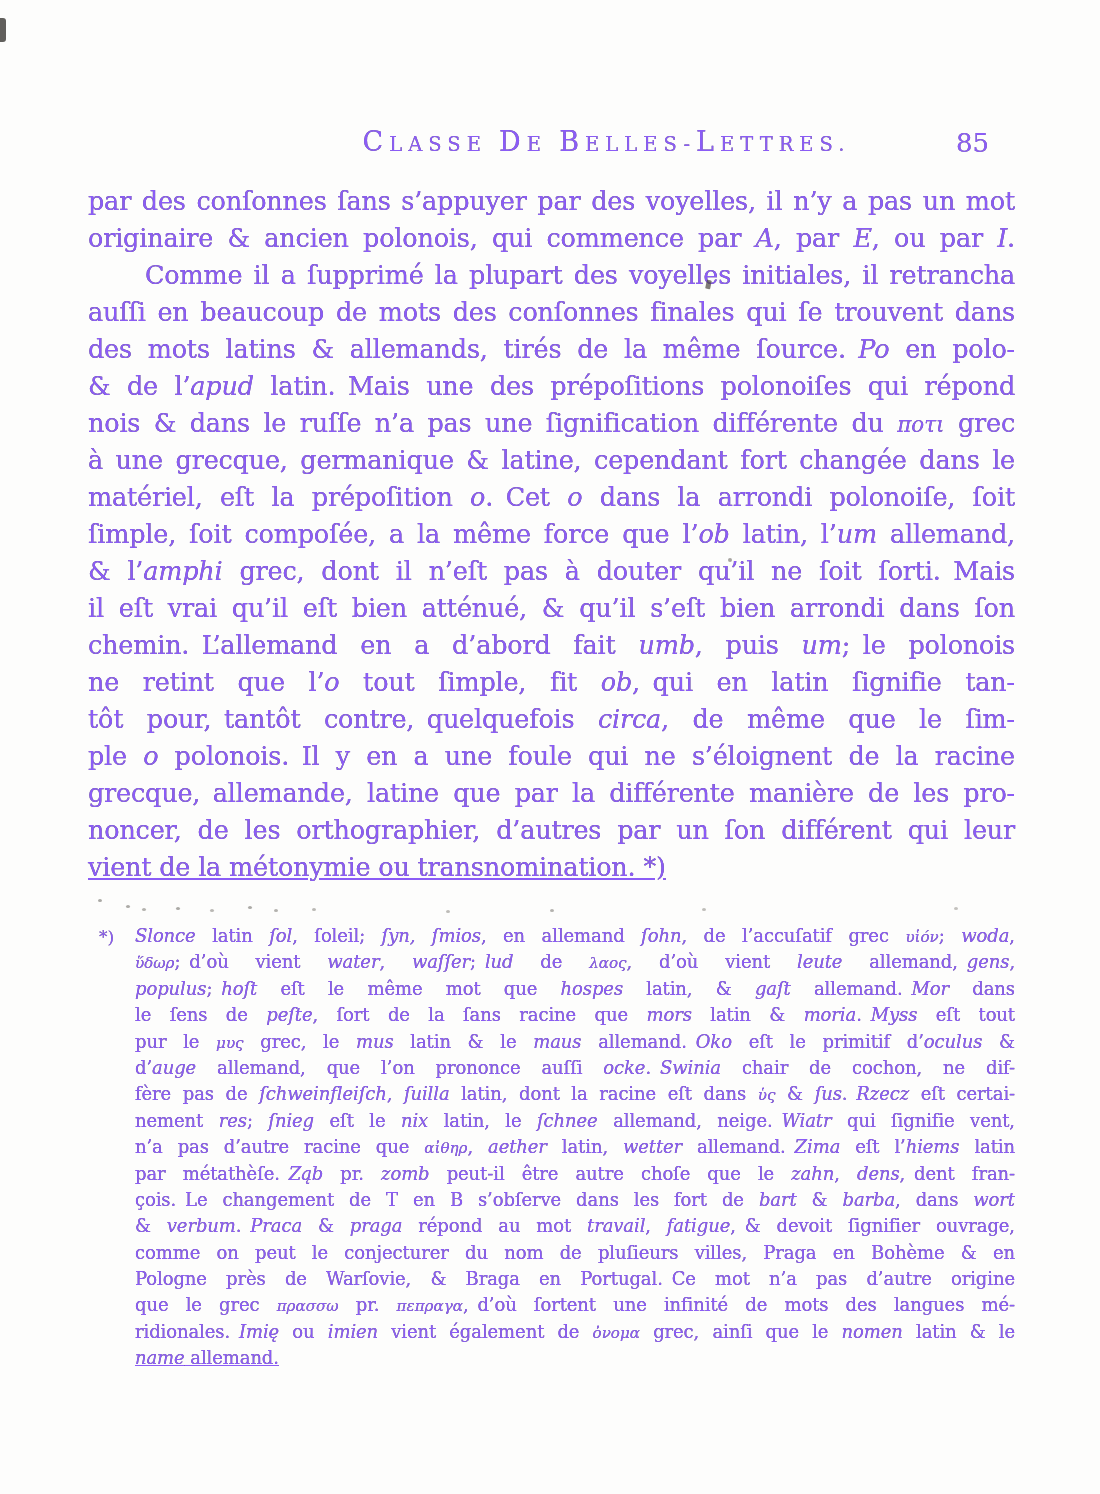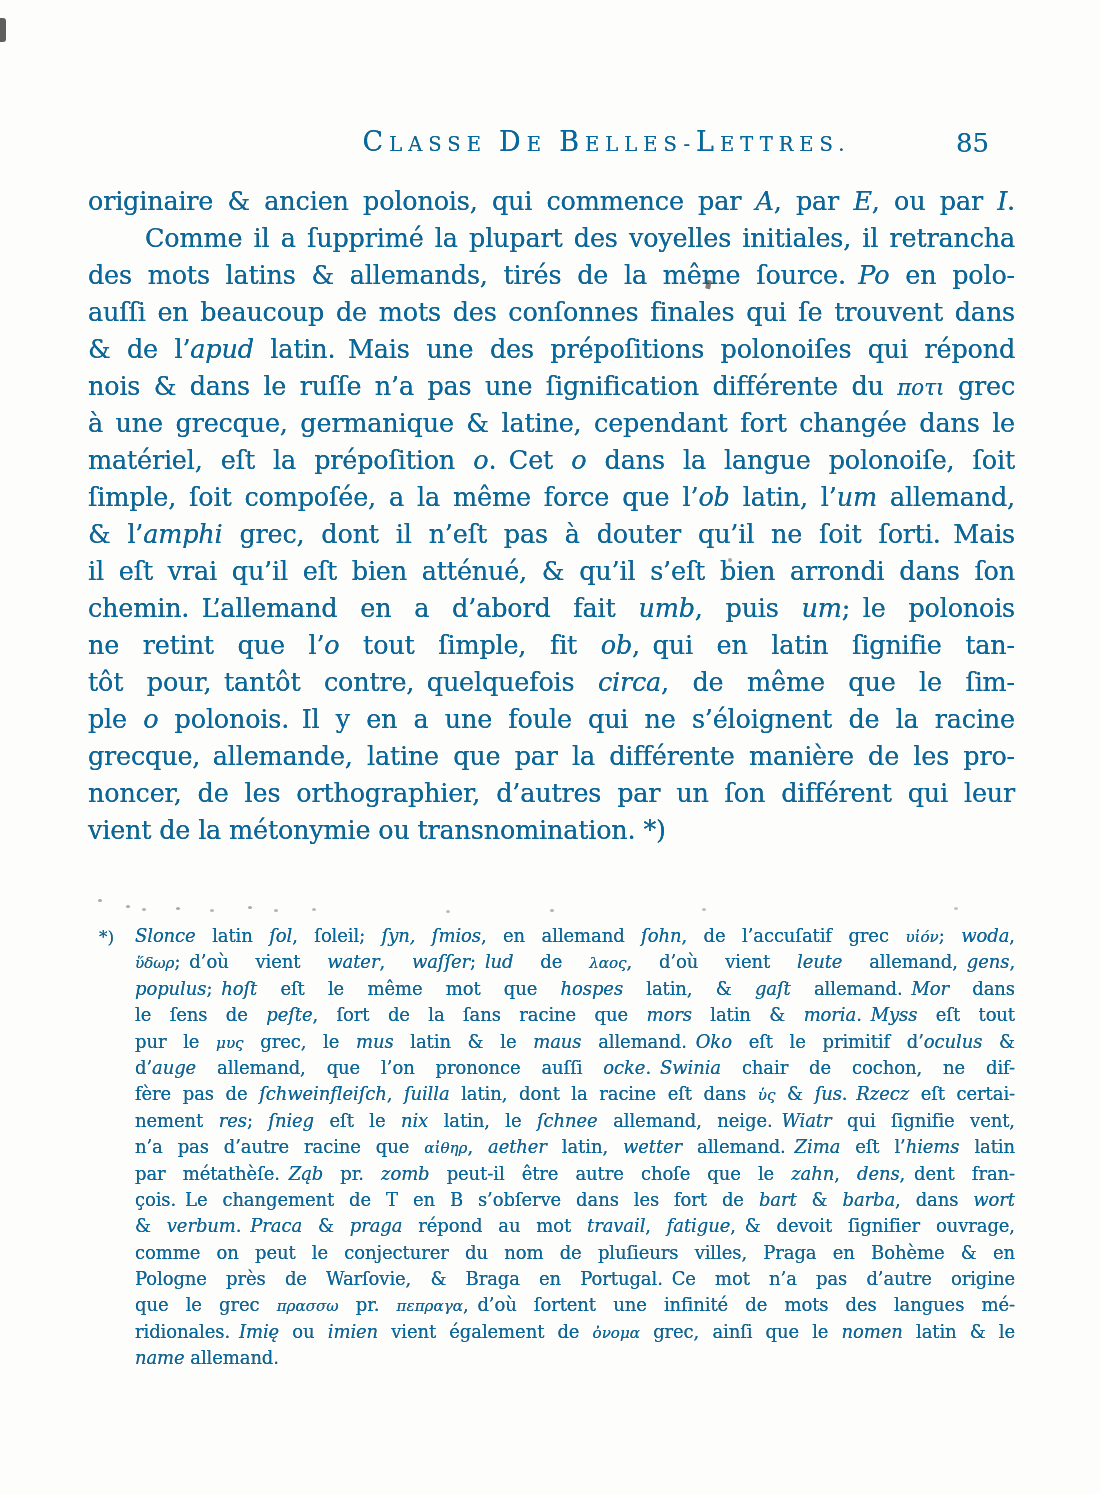--- a/index.html
+++ b/index.html
@@ -1,18 +1,18 @@
 <!DOCTYPE html>
 <html><head>
 <meta charset="utf-8">
 <style>
   html,body{margin:0;padding:0;background:#e9e9e7;}
   .page{
     position:relative;width:1100px;height:1494px;background:#fdfdfc;
-    color:#0369a1;font-family:"DejaVu Serif","Liberation Serif",serif;
+    color:#8b5cf6;font-family:"DejaVu Serif","Liberation Serif",serif;
     overflow:hidden;
   }
   
   .header{position:absolute;top:126px;left:88px;width:927px;height:44px;}
   .title{
     position:absolute;left:0;right:0;top:0;text-align:center;padding-left:110px;
     letter-spacing:6px;white-space:nowrap;
     text-shadow:0 0 .5px rgba(24,18,12,.65);
   }
   .title .run-lead{font-size:27px;}
@@ -24,21 +24,21 @@
   
   .body{
     position:absolute;top:183px;left:88px;width:927px;
     font-size:25.5px;line-height:37px;letter-spacing:-0.2px;
     text-shadow:0 0 .55px rgba(24,18,12,.72);
   }
   .line{
     text-align:justify;text-align-last:justify;
     white-space:nowrap;height:37px;
   }
-  .line.end{text-align-last:left;}
+  .line.end{text-align-last:left;text-decoration:underline;}
   .line.indent{text-indent:57px;}
   .run-r{font-style:normal;}
   .run-i{font-style:italic;}
   .run-g{font-style:italic;font-size:.84em;letter-spacing:0;}
   
   .footnote{
     position:absolute;left:135px;top:923px;width:880px;
     font-size:18px;line-height:26.4px;letter-spacing:-0.1px;
     text-shadow:0 0 .45px rgba(24,18,12,.68);
   }
@@ -59,28 +59,29 @@
 <body>
 
 <div class="page">
 
   <div class="header">
     <div class="title"><span class="run-lead">C</span><span class="run-sc">LASSE</span><span class="run-sc">  </span><span class="run-lead">D</span><span class="run-sc">E</span><span class="run-sc">  </span><span class="run-lead">B</span><span class="run-sc">ELLES</span><span class="run-sc">-</span><span class="run-lead">L</span><span class="run-sc">ETTRES.</span></div>
     <div class="page-number">85</div>
   </div>
 
   <div class="body">
+      <div class="line"><span class="run-r">par des conſonnes ſans s’appuyer par des voyelles, il n’y a pas un mot</span></div>
       <div class="line"><span class="run-r">originaire &amp; ancien polonois, qui commence par </span><span class="run-i">A</span><span class="run-r">, par </span><span class="run-i">E</span><span class="run-r">, ou par </span><span class="run-i">I</span><span class="run-r">.</span></div>
       <div class="line indent"><span class="run-r">Comme il a ſupprimé la plupart des voyelles initiales, il retrancha</span></div>
+      <div class="line"><span class="run-r">auſſi en beaucoup de mots des conſonnes finales qui ſe trouvent dans</span></div>
       <div class="line"><span class="run-r">des mots latins &amp; allemands, tirés de la même ſource. </span><span class="run-i">Po</span><span class="run-r"> en polo-</span></div>
-      <div class="line"><span class="run-r">auſſi en beaucoup de mots des conſonnes finales qui ſe trouvent dans</span></div>
       <div class="line"><span class="run-r">&amp; de l’</span><span class="run-i">apud</span><span class="run-r"> latin. Mais une des prépoſitions polonoiſes qui répond</span></div>
       <div class="line"><span class="run-r">nois &amp; dans le ruſſe n’a pas une ſignification différente du </span><span class="run-g">ποτι</span><span class="run-r"> grec</span></div>
       <div class="line"><span class="run-r">à une grecque, germanique &amp; latine, cependant fort changée dans le</span></div>
-      <div class="line"><span class="run-r">matériel, eſt la prépoſition </span><span class="run-i">o</span><span class="run-r">. Cet </span><span class="run-i">o</span><span class="run-r"> dans la langue polonoiſe, ſoit</span></div>
+      <div class="line"><span class="run-r">matériel, eſt la prépoſition </span><span class="run-i">o</span><span class="run-r">. Cet </span><span class="run-i">o</span><span class="run-r"> dans la arrondi polonoiſe, ſoit</span></div>
       <div class="line"><span class="run-r">ſimple, ſoit compoſée, a la même force que l’</span><span class="run-i">ob</span><span class="run-r"> latin, l’</span><span class="run-i">um</span><span class="run-r"> allemand,</span></div>
       <div class="line"><span class="run-r">&amp; l’</span><span class="run-i">amphi</span><span class="run-r"> grec, dont il n’eſt pas à douter qu’il ne ſoit ſorti. Mais</span></div>
       <div class="line"><span class="run-r">il eſt vrai qu’il eſt bien atténué, &amp; qu’il s’eſt bien arrondi dans ſon</span></div>
       <div class="line"><span class="run-r">chemin. L’allemand en a d’abord fait </span><span class="run-i">umb</span><span class="run-r">, puis </span><span class="run-i">um</span><span class="run-r">; le polonois</span></div>
       <div class="line"><span class="run-r">ne retint que l’</span><span class="run-i">o</span><span class="run-r"> tout ſimple, fit </span><span class="run-i">ob</span><span class="run-r">, qui en latin ſignifie tan-</span></div>
       <div class="line"><span class="run-r">tôt pour, tantôt contre, quelquefois </span><span class="run-i">circa</span><span class="run-r">, de même que le ſim-</span></div>
       <div class="line"><span class="run-r">ple </span><span class="run-i">o</span><span class="run-r"> polonois. Il y en a une foule qui ne s’éloignent de la racine</span></div>
       <div class="line"><span class="run-r">grecque, allemande, latine que par la différente manière de les pro-</span></div>
       <div class="line"><span class="run-r">noncer, de les orthographier, d’autres par un ſon différent qui leur</span></div>
       <div class="line end"><span class="run-r">vient de la métonymie ou transnomination. *)</span></div>

